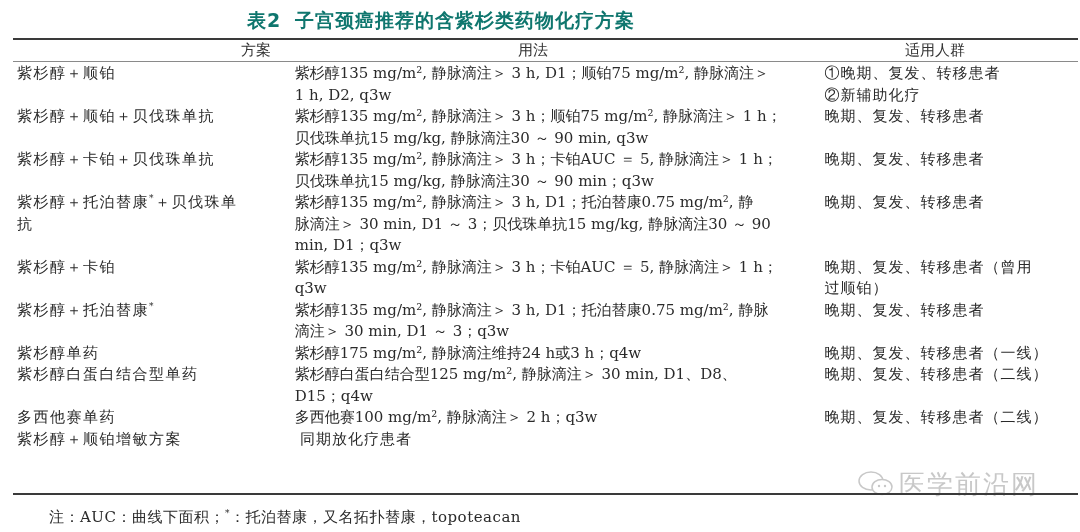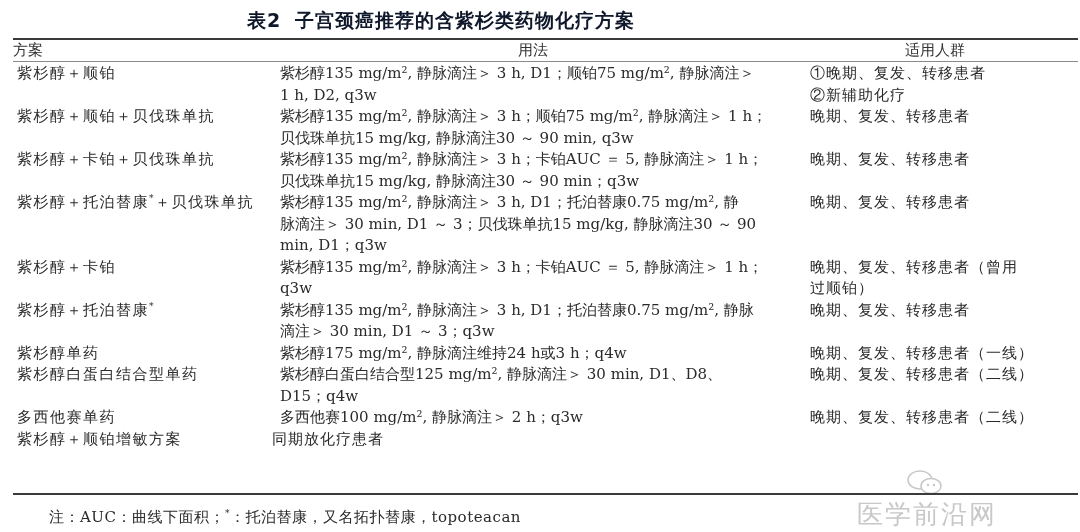--- a/index.html
+++ b/index.html
@@ -5,44 +5,44 @@
   html, body { margin: 0; padding: 0; background: #ffffff; }
   body {
     width: 1080px; height: 532px; overflow: hidden; position: relative;
     font-family: "DejaVu Serif", "Liberation Serif", serif;
     color: #2a2a2a;
   }
   .title {
     position: absolute; top: 8px; left: 0; width: 882px;
     text-align: center; font-size: 19px; font-weight: bold;
     font-family: "DejaVu Sans", "Liberation Sans", sans-serif;
-    color: #0f172a; letter-spacing: 1px;
+    color: #0f766e; letter-spacing: 1px;
   }
   .title .num { margin-right: 14px; }
   .rule { position: absolute; left: 13px; width: 1065px; background: #3a3a3a; }
   .rule.top { top: 38px; height: 2px; }
   .rule.mid { top: 61px; height: 1px; background: #8a8a8a; }
   .rule.bot { top: 493px; height: 2px; }
   .hdr { position: absolute; top: 40px; height: 21px; line-height: 21px; font-size: 15px; color: #333; }
-  .hdr.c1 { left: 13px; width: 258px; text-align: left; }
+  .hdr.c1 { left: 13px; width: 258px; text-align: right; }
   .hdr.c2 { left: 272px; width: 522px; text-align: center; }
   .hdr.c3 { left: 800px; width: 270px; text-align: center; }
   .rows { position: absolute; top: 63px; left: 0; width: 1080px; }
-  .row { display: flex; font-size: 15px; line-height: 21.5px; }
+  .row { display: flex; font-size: 15px; line-height: 21.5px; gap: 28px; }
   .cell { white-space: pre-wrap; }
   .cell.c1 { width: 264px; padding-left: 17px; box-sizing: border-box; letter-spacing: 1.5px; }
   .cell.c2 { width: 538px; padding-left: 16px; box-sizing: border-box; }
   .cell.c3 { width: 278px; padding-left: 8px; box-sizing: border-box; letter-spacing: 1px; }
   sup { font-size: 9px; line-height: 0; vertical-align: 6px; }
   .note {
     position: absolute; top: 499px; left: 49px; font-size: 15px; line-height: 20px; color: #2a2a2a; letter-spacing: 0.5px; margin-top: 8px;
   }
   .watermark {
     position: absolute; left: 857px; top: 469px; height: 30px; display: flex; align-items: center;
-    color: #c8c8c8; font-size: 26px; font-family: "DejaVu Sans", "Liberation Sans", sans-serif; letter-spacing: 2px; flex-direction: column;
+    color: #c8c8c8; font-size: 26px; font-family: "DejaVu Sans", "Liberation Sans", sans-serif; letter-spacing: 2px;
   }
   .watermark .wx { width: 38px; height: 28px; position: relative; margin-right: 4px; }
 </style>
 </head>
 <body>
 
 <div class="title">
   <span class="num">表2</span><span>子宫颈癌推荐的含紫杉类药物化疗方案</span>
 </div>
 

